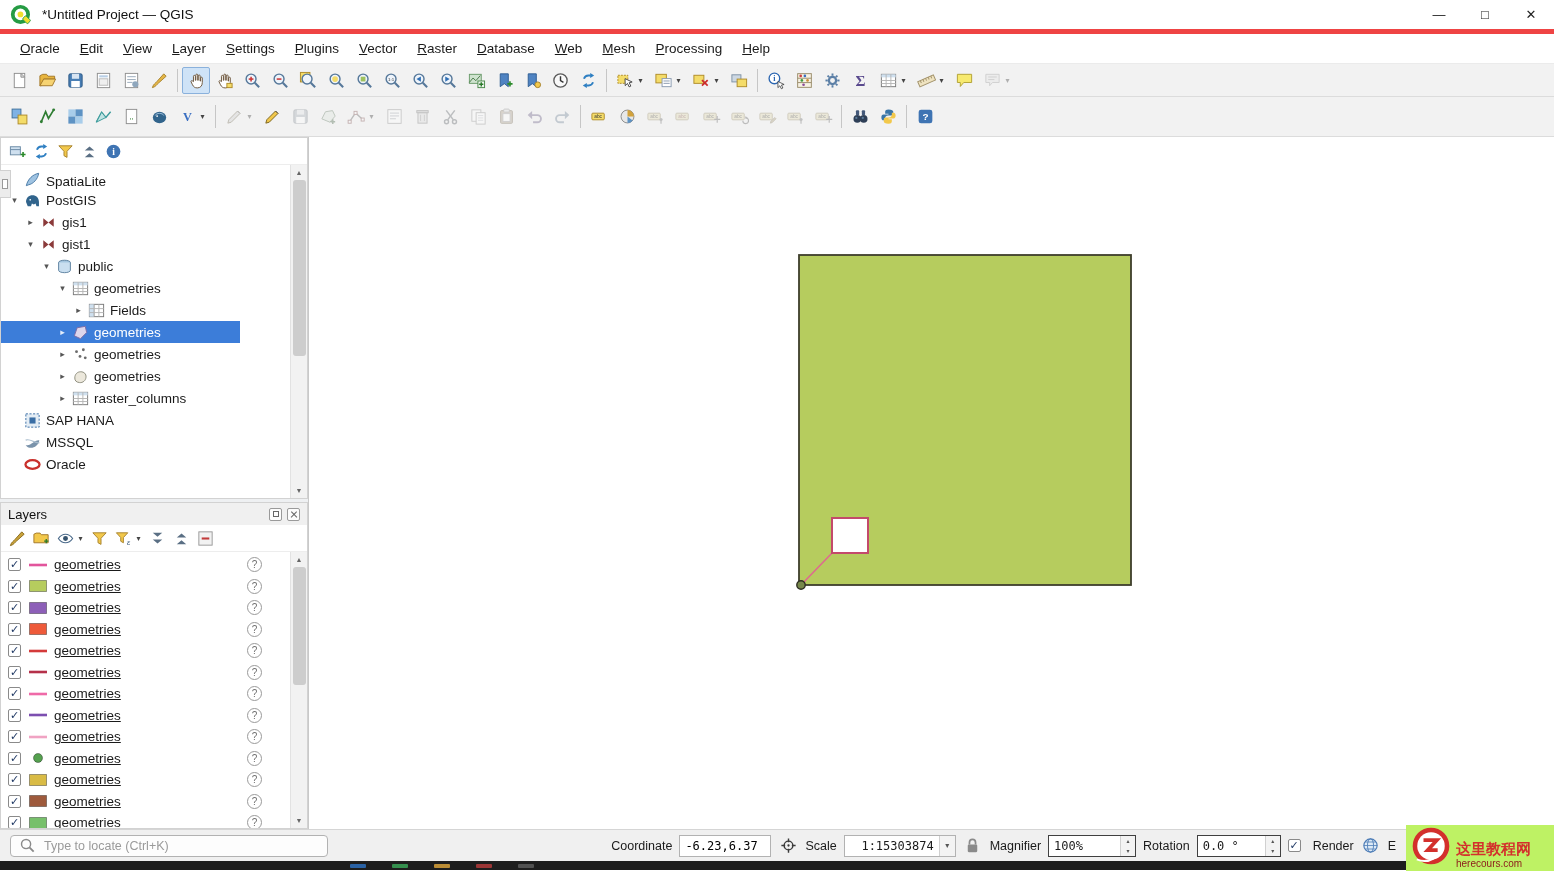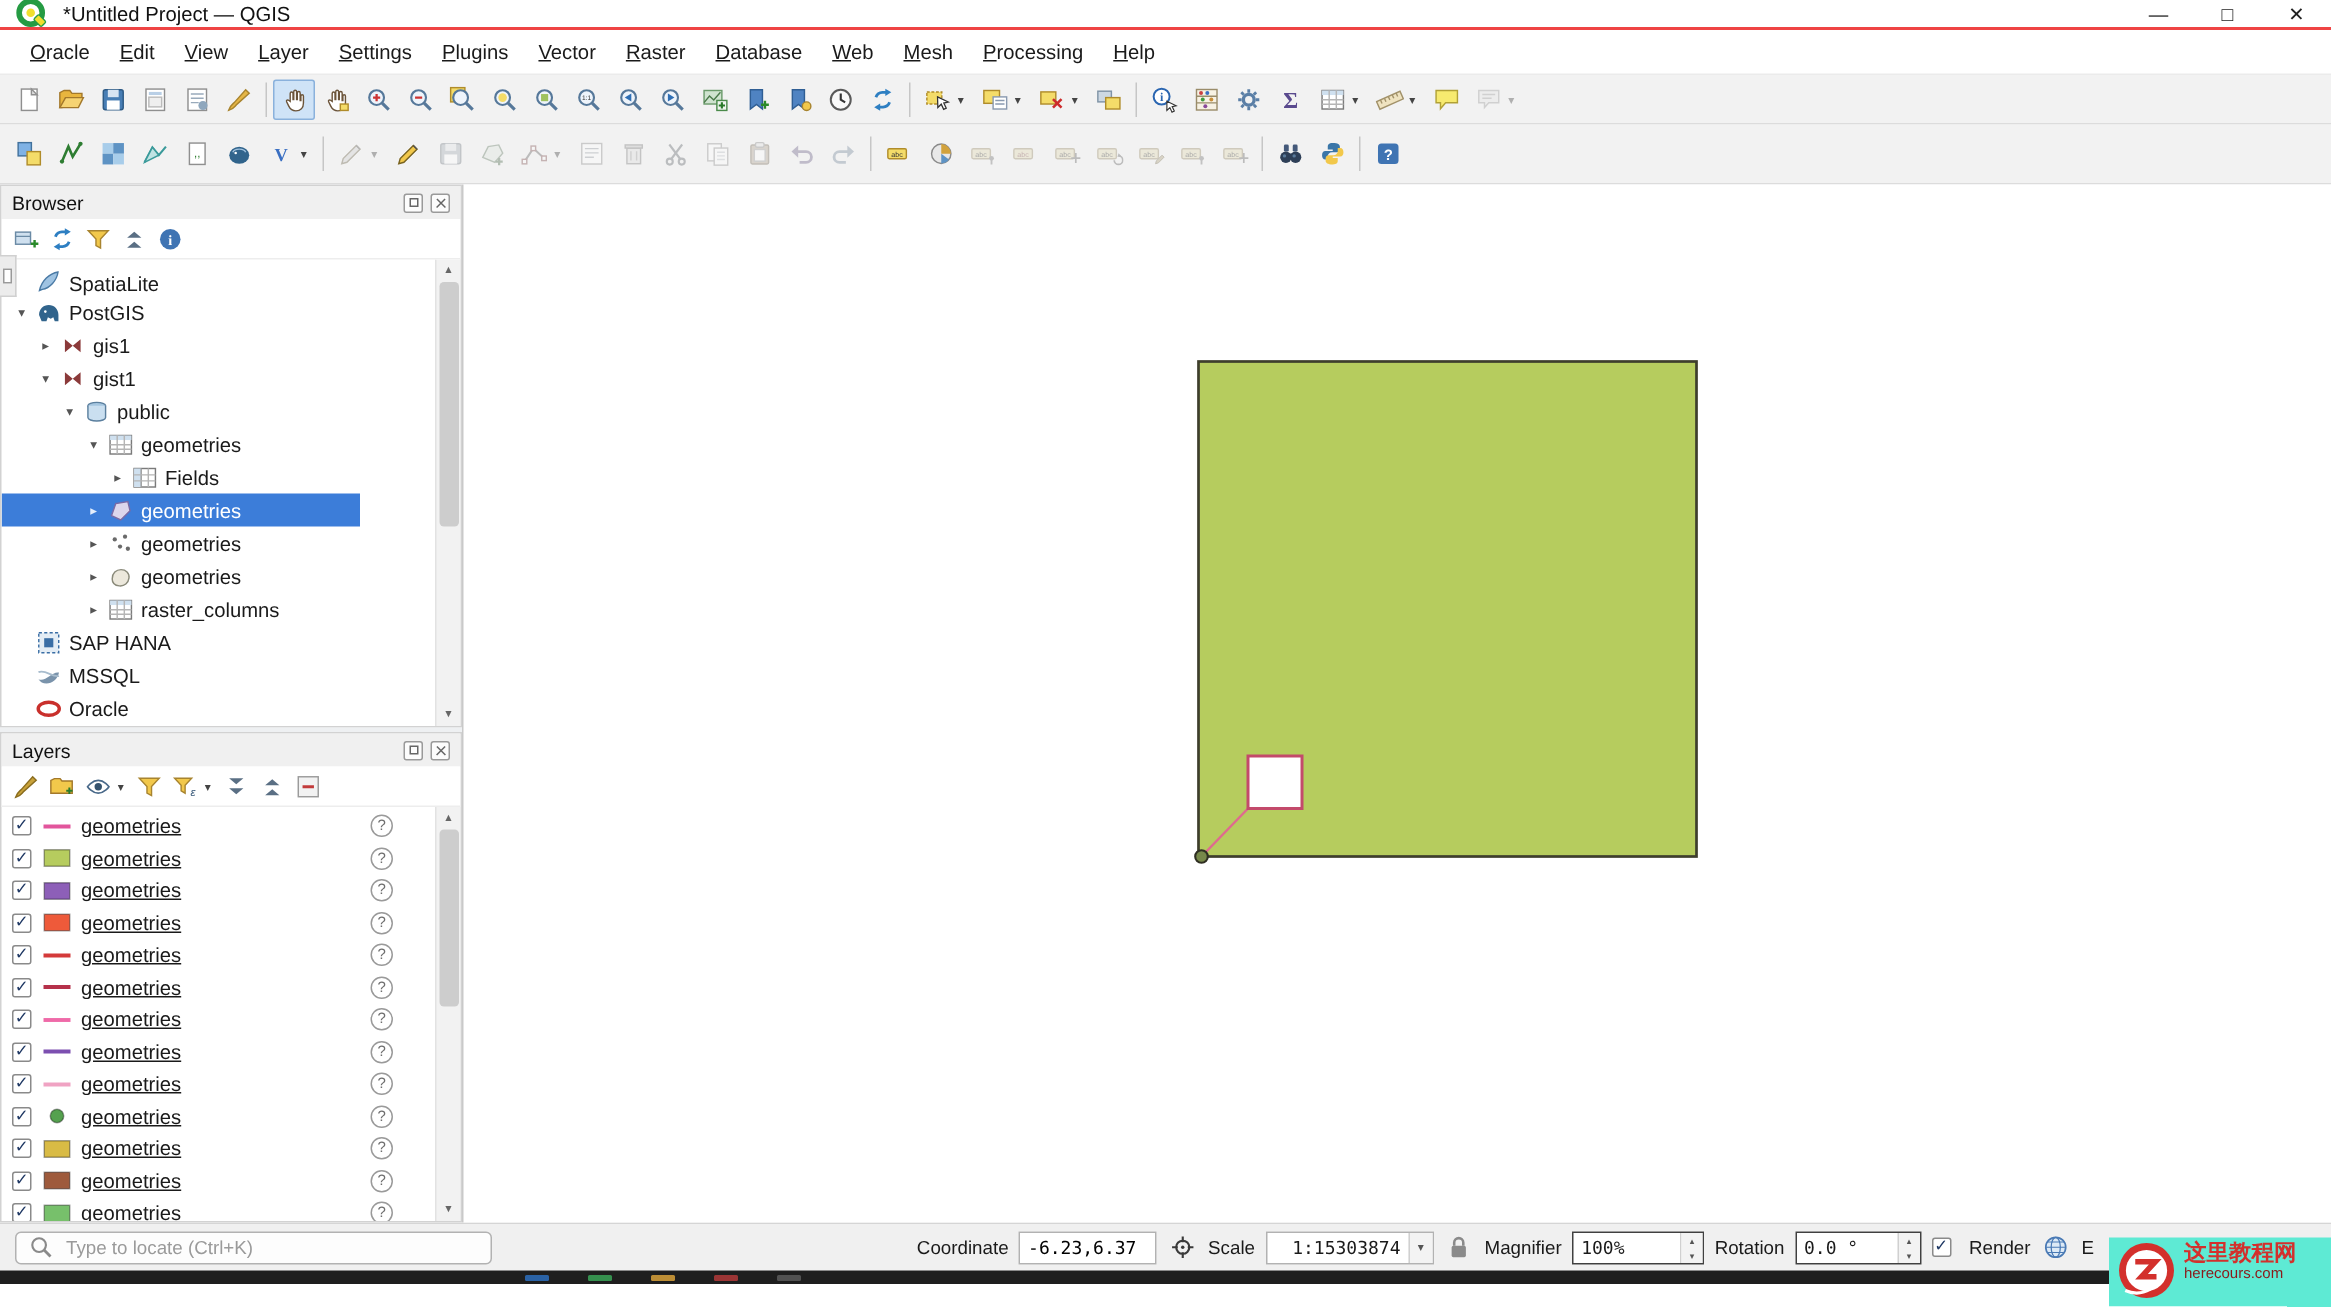--- a/index.html
+++ b/index.html
@@ -1,20 +1,20 @@
 <!DOCTYPE html>
 <html><head>
 <meta charset="utf-8">
 <style>
   *{box-sizing:border-box;}
   html,body{margin:0;padding:0;}
   body{width:1554px;height:871px;font-family:"Liberation Sans",sans-serif;font-size:13px;color:#1a1a1a;background:#fff;overflow:hidden;position:relative;}
 
   
-  .titlebar{height:20px;display:flex;align-items:center;background:#fff;border-bottom:2px solid #ef4444;}
+  .titlebar{height:34px;display:flex;align-items:center;background:#fff;border-bottom:5px solid #ef4444;}
   .app-logo{margin-left:10px;width:22px;height:22px;display:flex;align-items:center;justify-content:center;}
   .title-text{margin-left:10px;font-size:13.5px;color:#111;}
   .win-controls{margin-left:auto;display:flex;}
   .win-btn{width:46px;height:33px;display:flex;align-items:center;justify-content:center;font-size:13px;color:#222;}
 
   
   .menubar{height:30px;display:flex;align-items:center;padding-left:10px;background:#fff;border-bottom:1px solid #ebebeb;}
   .menu-item{display:block;padding:4px 10px;font-size:13.5px;color:#1a1a1a;}
   .menu-item::first-letter{text-decoration:underline;}
 
@@ -82,21 +82,21 @@
   .combo .val{padding:0 5px;font-family:"DejaVu Sans Mono",monospace;font-size:12px;flex:1;}
   .combo .arrow{width:16px;align-self:stretch;display:flex;align-items:center;justify-content:center;font-size:8px;color:#555;border-left:1px solid #d0d0d0;background:#f3f3f3;}
   .spin{height:22px;border:1px solid #404040;background:#fff;display:flex;align-items:stretch;}
   .spin .val{padding:0 5px;font-family:"DejaVu Sans Mono",monospace;font-size:12px;display:flex;align-items:center;flex:1;}
   .spin .arrows{width:15px;display:flex;flex-direction:column;border-left:1px solid #d0d0d0;}
   .spin .arrows span{flex:1;display:flex;align-items:center;justify-content:center;font-size:6px;color:#555;background:#f3f3f3;}
   .render-group{display:flex;align-items:center;gap:5px;}
   .sicon{width:20px;height:20px;display:flex;align-items:center;justify-content:center;flex:none;}
 
   
-  .watermark{position:absolute;right:0;bottom:0;width:148px;height:46px;background:#5eead4;display:flex;align-items:flex-start;padding:2px 5px;z-index:10;}
+  .watermark{position:absolute;right:0;bottom:0;width:148px;height:46px;background:#bef264;display:flex;align-items:flex-end;padding:2px 5px;z-index:10;}
   .wm-text{margin-left:5px;display:flex;flex-direction:column;line-height:1.15;}
   .wm-line1{color:#d3302c;font-size:15px;font-weight:bold;white-space:nowrap;}
   .wm-line2{color:#8b1a1a;font-size:10px;white-space:nowrap;}
 
   
   .taskbar{height:9px;background:#1e1e1e;display:flex;align-items:center;gap:26px;padding-left:350px;}
   .tb-chip{width:16px;height:4px;border-radius:1px;opacity:.85;}
 
   .dock-tab{position:absolute;left:0;top:170px;width:11px;height:28px;background:#ececec;border:1px solid #d0d0d0;border-left:none;z-index:5;}
   .dock-tab::after{content:"";position:absolute;inset:8px 2px;border:1px solid #9a9a9a;background:#fff;}
@@ -822,25 +822,20 @@
         </svg>
       </span>
 
   </div>
   </div>
 
 <div class="main">
   <div class="dock">
 
     <div class="panel" id="browser-panel">
-      <div class="panel-header">
-        <span class="panel-title">Browser</span>
-        <span class="panel-btn float"></span>
-        <span class="panel-btn close"></span>
-      </div>
       <div class="panel-toolbar">
 
       <span class="ptbtn">
           <span class="ticon">
               <svg width="19" height="19" viewBox="0 0 20 20">
                 <rect x="2.5" y="5" width="10.5" height="8.5" fill="#cfe0ef" stroke="#6a8aa5"></rect>
                 <line x1="2.5" y1="8" x2="13" y2="8" stroke="#6a8aa5"></line>
                 <path d="M13.2 13.2h5.3M15.85 10.55v5.3" stroke="#2a8a2a" stroke-width="1.7"></path>
               </svg>
             </span>

